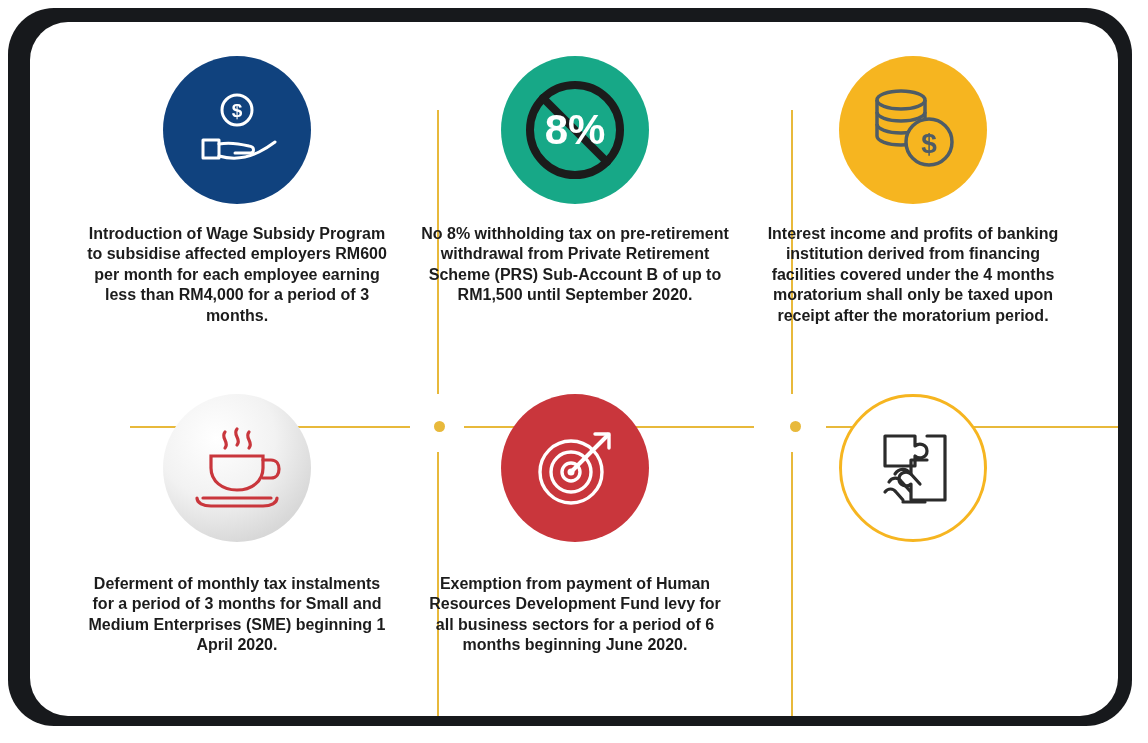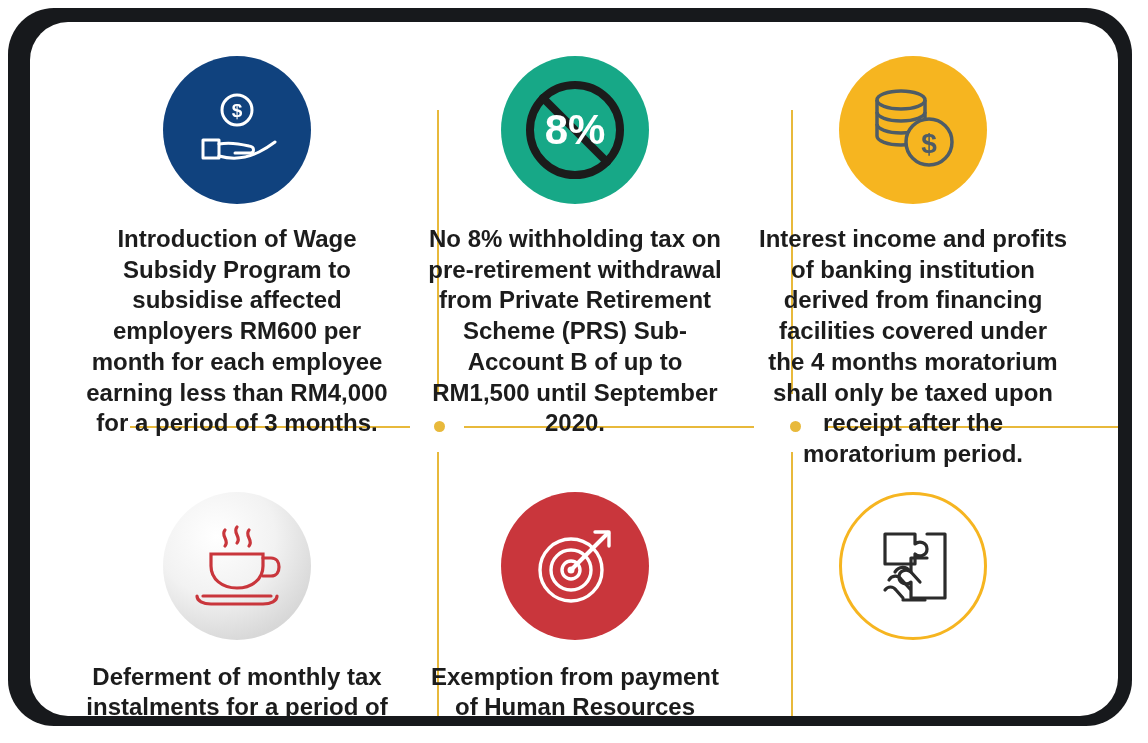--- a/index.html
+++ b/index.html
@@ -92,27 +92,27 @@
   .icon-wrap.navy   { background: #10427e; }
   .icon-wrap.teal   { background: #17a887; }
   .icon-wrap.amber  { background: #f6b520; }
   .icon-wrap.silver { background: radial-gradient(circle at 36% 30%, #ffffff 0%, #f2f2f2 42%, #d8d8d8 76%, #cfcfcf 100%); }
   .icon-wrap.red    { background: #c9363c; }
   .icon-wrap.ring   { background: #ffffff; border: 3px solid #f6b520; box-sizing: border-box; }
 
   .caption {
     margin-top: 20px;
     text-align: center;
-    font-size: 24px;
+    font-size: 16px;
     line-height: 1.28;
     font-weight: bold;
     color: #1c1c1c;
     max-width: 330px;
   }
-  .cell.row2 .caption { margin-top: 22px; }
+  .cell.row2 .caption { margin-top: 32px; }
   .icon-row2 { margin-top: 22px; }
 </style>
 </head>
 <body>
 
 <div class="frame">
   <div class="card">
     <div class="grid">
 
       <div class="vline v1"></div>
@@ -188,21 +188,21 @@
             <g fill="none" stroke="#ffffff" stroke-width="3.4">
               <circle cx="42" cy="50" r="31"></circle>
               <circle cx="42" cy="50" r="20"></circle>
               <circle cx="42" cy="50" r="9"></circle>
               <path d="M42 50 L80 12" stroke-width="4"></path>
               <path d="M66 12 h14 v14" stroke-linecap="round" stroke-linejoin="round"></path>
             </g>
             <circle cx="42" cy="50" r="3.5" fill="#ffffff"></circle>
           </svg>
         </div>
-        <div class="caption">Exemption from payment of Human Resources Development Fund levy for all business sectors for a period of 6 months beginning July 2020.</div>
+        <div class="caption">Exemption from payment of Human Resources Development Fund levy for all business sectors for a period of 6 months beginning June 2020.</div>
       </div>
 
       <div class="cell row2">
         <div class="icon-wrap ring icon-row2">
           <svg width="96" height="92" viewBox="0 0 96 92" aria-hidden="true">
             <g fill="none" stroke="#2b2b2b" stroke-width="3.2" stroke-linejoin="round" stroke-linecap="round">
               <path d="M20 14 h30 v10 c5-4 12-1 12 5 s-7 9-12 5 v10 H20 Z"></path>
               <path d="M62 14 h18 v64 H46 v-16 c-5 4-12 1-12-5 s7-9 12-5 V38 h16"></path>
               <path d="M30 52 c4-6 11-6 15-1 l10 11"></path>
               <path d="M24 60 c3-5 9-5 12-1 l9 10"></path>

